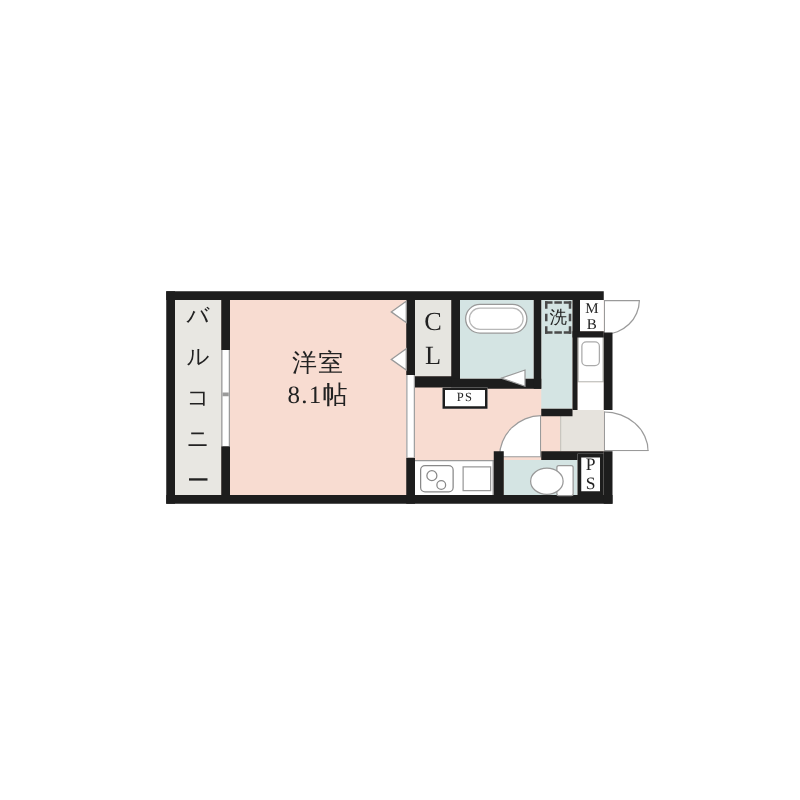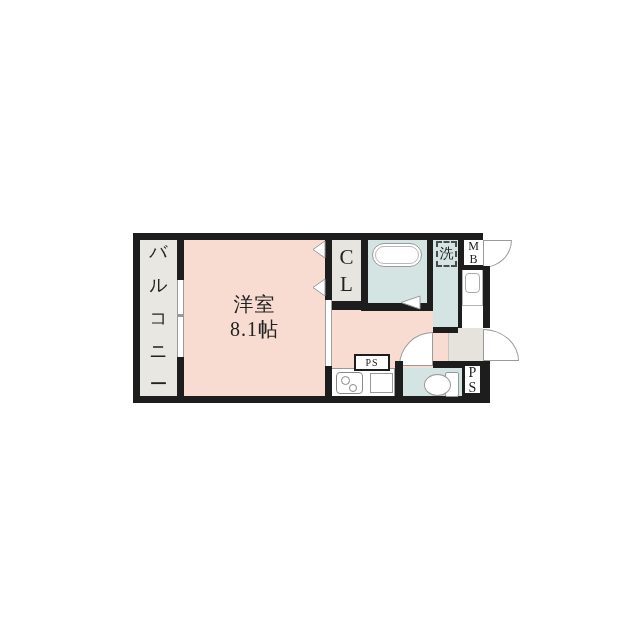--- a/index.html
+++ b/index.html
@@ -107,37 +107,37 @@
     <div class="abs fixture" style="left:291px;top:141px;width:27px;height:22px;border-radius:50%;z-index:16;"></div>
 
     <svg class="abs tri" style="left:179px;top:6px;" width="15" height="60" viewBox="0 0 15 60">
       <polygon points="13,2 13,19 1,10.5" fill="#ffffff" stroke="#9a9a9a" stroke-width="1"></polygon>
       <polygon points="13,40 13,57 1,48.5" fill="#ffffff" stroke="#9a9a9a" stroke-width="1"></polygon>
     </svg>
     <svg class="abs tri" style="left:266px;top:62px;" width="23" height="16" viewBox="0 0 23 16">
       <polygon points="21,1 21,14 2,7.5" fill="#ffffff" stroke="#9a9a9a" stroke-width="1"></polygon>
     </svg>
 
-    <div class="abs psbox" style="left:221px;top:77px;width:36px;height:17px;border:2px solid #1d1d1d;margin-top:44px;">
+    <div class="abs psbox" style="left:221px;top:77px;width:36px;height:17px;border:2px solid #1d1d1d;">
       <span class="lbl ps-sm-lbl">PS</span>
     </div>
     <div class="abs psbox vstack" style="left:329px;top:130px;width:21px;height:33px;border:3px solid #1d1d1d;flex-direction:column;">
       <span class="lbl ps-lg-lbl">P</span>
       <span class="lbl ps-lg-lbl">S</span>
     </div>
 
     <div class="abs lbl balcony-lbl vstack" style="left:7px;top:12px;width:37px;height:146px;flex-direction:column;gap:9px;">
       <span>バ</span>
       <span>ル</span>
       <span>コ</span>
       <span>ニ</span>
       <span>ー</span>
     </div>
 
-    <div class="abs lbl room-lbl" style="left:51px;top:58px;width:141px;height:52px;">
+    <div class="abs lbl room-lbl" style="left:51px;top:45px;width:141px;height:52px;">
       <span>洋室</span>
       <span>8.1帖</span>
     </div>
 
     <div class="abs lbl cl-lbl vstack" style="left:199px;top:10px;width:29px;height:56px;flex-direction:column;">
       <span>C</span>
       <span>L</span>
     </div>
 
     <div class="abs lbl mb-lbl vstack" style="left:331px;top:7px;width:19px;height:25px;flex-direction:column;">

